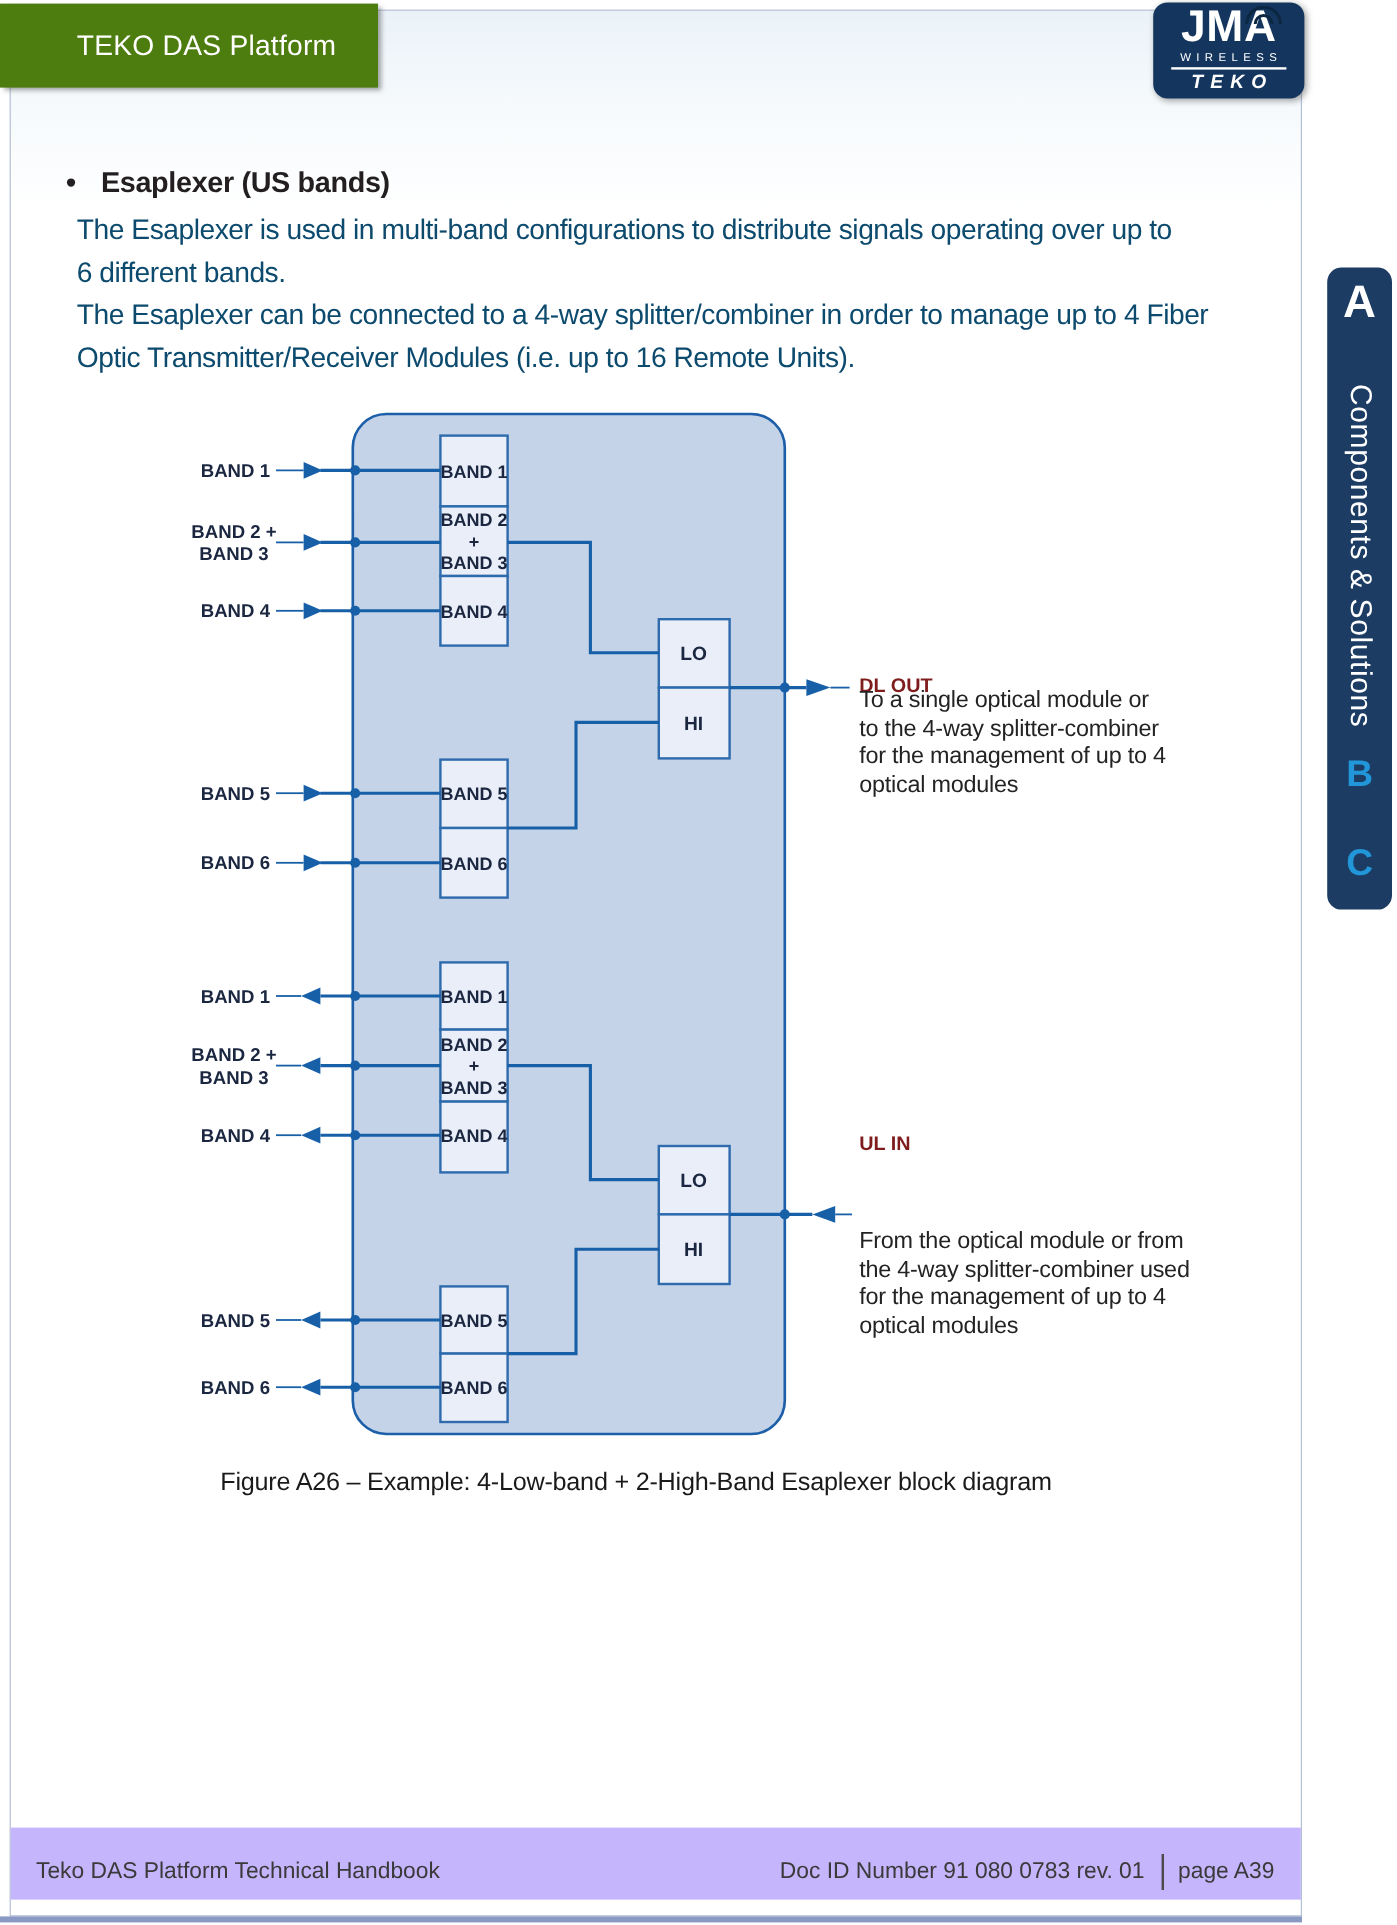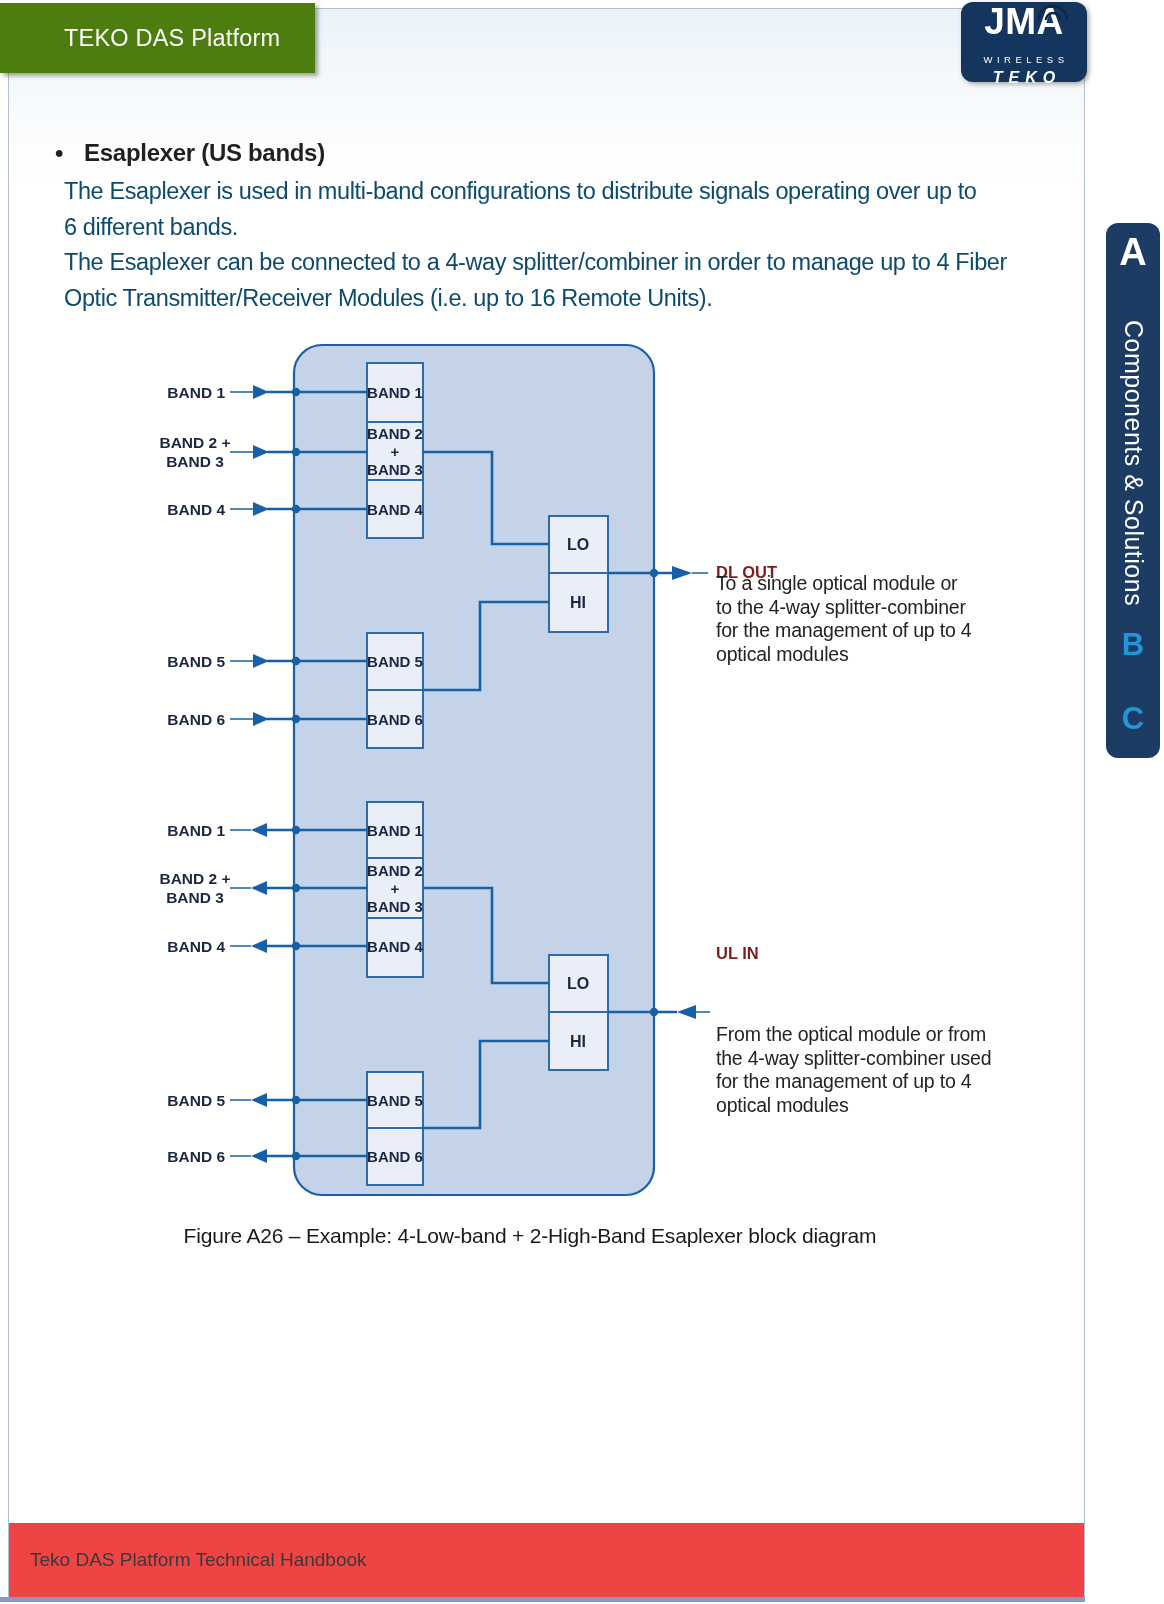--- a/index.html
+++ b/index.html
@@ -13,21 +13,21 @@
   
   .titlebar{position:absolute;left:0;top:3px;width:315px;height:70px;background:#4d7c0f;
             box-shadow:3px 3px 4px rgba(90,90,90,.55);}
   .titlebar span{display:block;padding-left:64px;line-height:70px;color:#ffffff;
                  font-size:23.5px;letter-spacing:.2px;}
   .logo{position:absolute;left:961px;top:2px;width:126px;height:80px;background:#14365e;
         border-radius:12px;box-shadow:2px 2px 5px rgba(60,60,60,.45);
         display:flex;flex-direction:column;align-items:center;}
   .logo .jma{color:#fff;font-weight:bold;font-size:37px;line-height:36px;letter-spacing:.5px;margin-top:2px;}
   .logo .arcs{position:absolute;right:14px;top:3px;}
-  .logo .wireless{color:#fff;font-size:9.5px;letter-spacing:4.5px;margin-top:14px;text-indent:4px;}
+  .logo .wireless{color:#fff;font-size:9.5px;letter-spacing:4.5px;margin-top:3px;text-indent:4px;}
   .logo .rule{width:96px;height:2px;background:#ffffff;margin-top:2px;}
   .logo .teko{color:#fff;font-weight:bold;font-size:16px;letter-spacing:6px;margin-top:2px;text-indent:6px;font-style:italic;}
   
   .tab{position:absolute;left:1106px;top:223px;width:54px;height:535px;background:#1c3c63;
        border-radius:12px;}
   .tab .a{position:absolute;top:8px;left:0;width:100%;text-align:center;
           color:#ffffff;font-weight:bold;font-size:38px;}
   .tab .vlabel{position:absolute;top:62px;left:0;width:54px;height:356px;
                writing-mode:vertical-rl;display:flex;align-items:center;justify-content:center;
                color:#ffffff;font-size:25px;letter-spacing:.5px;}
@@ -41,21 +41,21 @@
   .heading .bullet{margin-right:21px;}
   .para{position:absolute;left:64px;top:174px;width:1000px;color:#0c4a6e;
         font-size:23.5px;line-height:35.5px;letter-spacing:-.4px;white-space:pre-line;}
   
   .io-label{position:absolute;font-size:16.5px;font-weight:700;color:#7f1d1d;}
   .io-desc{position:absolute;font-size:19.5px;line-height:23.5px;color:#232323;
            letter-spacing:-.2px;white-space:pre-line;}
   .caption{position:absolute;left:100px;top:1224px;width:860px;text-align:center;
            color:#1a1a1a;font-size:21px;letter-spacing:-.2px;}
   
-  .footer{position:absolute;left:9px;top:1523px;width:1075px;height:74px;background:#ef4444;}
+  .footer{position:absolute;left:9px;top:1523px;width:1075px;height:60px;background:#c4b5fd;}
   .footer .left{position:absolute;left:21px;top:0;line-height:74px;font-size:19px;color:#3a3a3a;}
   .footer .right{position:absolute;right:22px;top:0;height:74px;display:flex;align-items:center;
                  font-size:19px;color:#3a3a3a;}
   .footer .sep{width:2px;height:30px;background:#4a4a4a;margin:0 12px 0 14px;}
   
   svg.diagram{position:absolute;left:0;top:330px;}
   svg.diagram text{font-family:"Liberation Sans",sans-serif;fill:#1b2740;font-weight:600;}
   svg.diagram text.lbl{font-size:15.5px;text-anchor:end;}
   svg.diagram text.lbl2{font-size:15.5px;text-anchor:middle;}
   svg.diagram text.box{font-size:15px;text-anchor:middle;}
@@ -241,16 +241,21 @@
   <div class="io-label" style="left:716px;top:944px;">UL IN</div>
   <div class="io-desc" style="left:716px;top:1023px;">From the optical module or from
 the 4-way splitter-combiner used
 for the management of up to 4
 optical modules</div>
 
   <div class="caption">Figure A26 – Example: 4-Low-band + 2-High-Band Esaplexer block diagram</div>
 
   <div class="footer">
     <div class="left">Teko DAS Platform Technical Handbook</div>
+    <div class="right">
+      <span>Doc ID Number 91 080 0783 rev. 01</span>
+      <span class="sep"></span>
+      <span>page A39</span>
+    </div>
   </div>
   <div class="bottom-line"></div>
 
 </div>
 
 </body></html>

